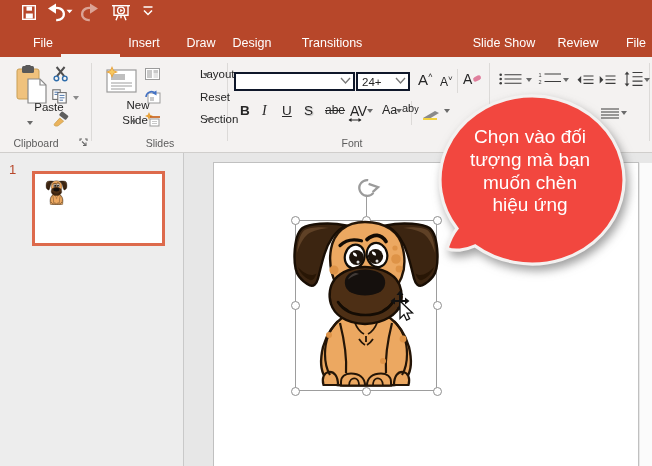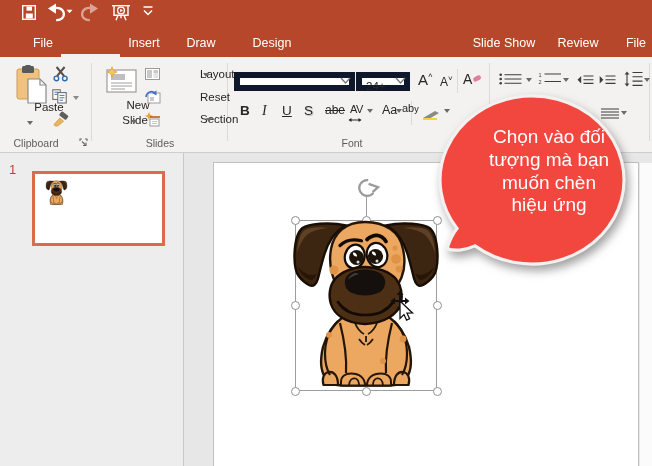--- a/index.html
+++ b/index.html
@@ -17,34 +17,34 @@
   #hometab { position:absolute; left:61px; top:0; width:59px; height:27px; background:#f4f2f1; color:#a5402a; font-size:10px; text-align:center; line-height:27px;margin-top:24px; }
 
   
   #ribbon { position:absolute; left:0; top:57px; width:652px; height:96px; background:#f4f2f1; border-bottom:1px solid #d0cecc; }
   .vsep { position:absolute; top:6px; width:1px; height:78px; background:#dcdad8; }
   .glabel { position:absolute; top:80px; font-size:10.5px; color:#5c5c5c; transform:translateX(-50%); white-space:nowrap; }
   .btn-label { font-size:11.5px; color:#262626;padding-left:36px; }
   .darr { display:block; width:0; height:0; border-left:3.5px solid transparent; border-right:3.5px solid transparent; border-top:4px solid #6a6a6a; }
 
   
-  .combo { position:absolute; background:#fff; border:6px solid #0f172a; }
+  .combo { position:absolute; background:#fff; border:2px solid #0f172a; }
 
   
   #content { position:absolute; left:0; top:153px; width:652px; height:313px; background:#e7e7e7; }
   #leftpanel { position:absolute; left:0; top:153px; width:184px; height:313px; background:#ededed; border-right:1px solid #c9c9c9; }
   #thumb { position:absolute; left:32px; top:171px; width:133px; height:75px; background:#fff; border:3px solid #dd6a4c; }
   #thumbnum { position:absolute; left:9px; top:162px; color:#b7472a; font-size:13px; }
   #slide { position:absolute; left:213px; top:162px; width:426px; height:304px; background:#fff; border:1px solid #c0c0c0; border-bottom:none; }
   #scrollzone { position:absolute; left:640px; top:163px; width:12px; height:303px; background:#fbfbfb; }
 
   
   #selrect { position:absolute; left:295px; top:220px; width:142px; height:171px; border:1px solid #9d9d9d; }
   .handle { position:absolute; width:9px; height:9px; border-radius:50%; background:#fff; border:1.5px solid #8f8f8f; }
-  #bubbletext { position:absolute; left:530px; top:126px; transform:translateX(-50%); color:#fff; font-size:19px; line-height:22.8px; text-align:center; white-space:nowrap;margin-left:19px; }
+  #bubbletext { position:absolute; left:530px; top:126px; transform:translateX(-50%); color:#fff; font-size:19px; line-height:22.8px; text-align:center; white-space:nowrap; }
 </style>
 </head>
 <body>
 <div id="app">
 
   <div id="titlebar">
     <svg class="abs" style="left:0px;top:0px" width="160" height="26" viewBox="0 0 160 26">
 
       <rect x="22.7" y="5.7" width="12.6" height="13.6" fill="none" stroke="#fff" stroke-width="1.4"></rect>
       <rect x="26.5" y="6.5" width="5.5" height="4.2" fill="#fff"></rect>
@@ -72,21 +72,22 @@
         <path d="M144,10.5 l4,4 4,-4"></path>
       </g>
     </svg>
   </div>
 
   <div id="tabs">
     <div id="hometab">Home</div>
     <div class="tab" style="left:43px">File</div>
     <div class="tab" style="left:144px">Insert</div>
     <div class="tab" style="left:201px">Draw</div>
-    <div class="tab" style="left:272px">Design</div>
+    <div class="tab" style="left:252px">Design</div>
+    <div class="tab" style="left:332px">Transitions</div>
     <div class="tab" style="left:504px">Slide Show</div>
     <div class="tab" style="left:578px">Review</div>
     <div class="tab" style="left:636px">File</div>
   </div>
 
   <div id="ribbon">
     <div class="vsep" style="left:91px"></div>
     <div class="vsep" style="left:227px"></div>
     <div class="vsep" style="left:489px"></div>
     <div class="vsep" style="left:649px"></div>
@@ -200,21 +201,21 @@
     <svg class="abs" style="left:472px;top:17px" width="11" height="9" viewBox="0 0 11 9">
         <rect x="1" y="2.2" width="8.2" height="4.6" rx="2.3" transform="rotate(-28 5 4.5)" fill="#e07f9d"></rect>
       </svg>
 
     <div class="abs" style="left:240px;top:46px;width:210px;font-size:13.5px;color:#262626">
       <b style="position:absolute;left:0">B</b>
       <i style="position:absolute;left:22px;font-family:'Liberation Serif',serif;font-size:14px">I</i>
       <u style="position:absolute;left:42px">U</u>
       <span style="position:absolute;left:64px;text-shadow:1px 1px 1px #bbb">S</span>
       <span style="position:absolute;left:85px;text-decoration:line-through;font-size:12px">abe</span>
-      <span style="position:absolute;left:110px;font-size:11px;letter-spacing:-0.5px">AV</span>
+      <span style="position:absolute;left:110px;font-size:14px;letter-spacing:-0.5px">AV</span>
       <span style="position:absolute;left:142px;font-size:12.5px">Aa</span>
     </div>
     <svg class="abs" style="left:348px;top:60px" width="14" height="6" viewBox="0 0 14 6">
         <path d="M1.5,3 h11" stroke="#262626" stroke-width="1"></path>
         <polygon points="0.5,3 3.5,1 3.5,5" fill="#262626"></polygon>
         <polygon points="13.5,3 10.5,1 10.5,5" fill="#262626"></polygon>
       </svg>
     <div class="abs" style="left:367px;top:52px">
         <span class="darr"></span>
       </div>

